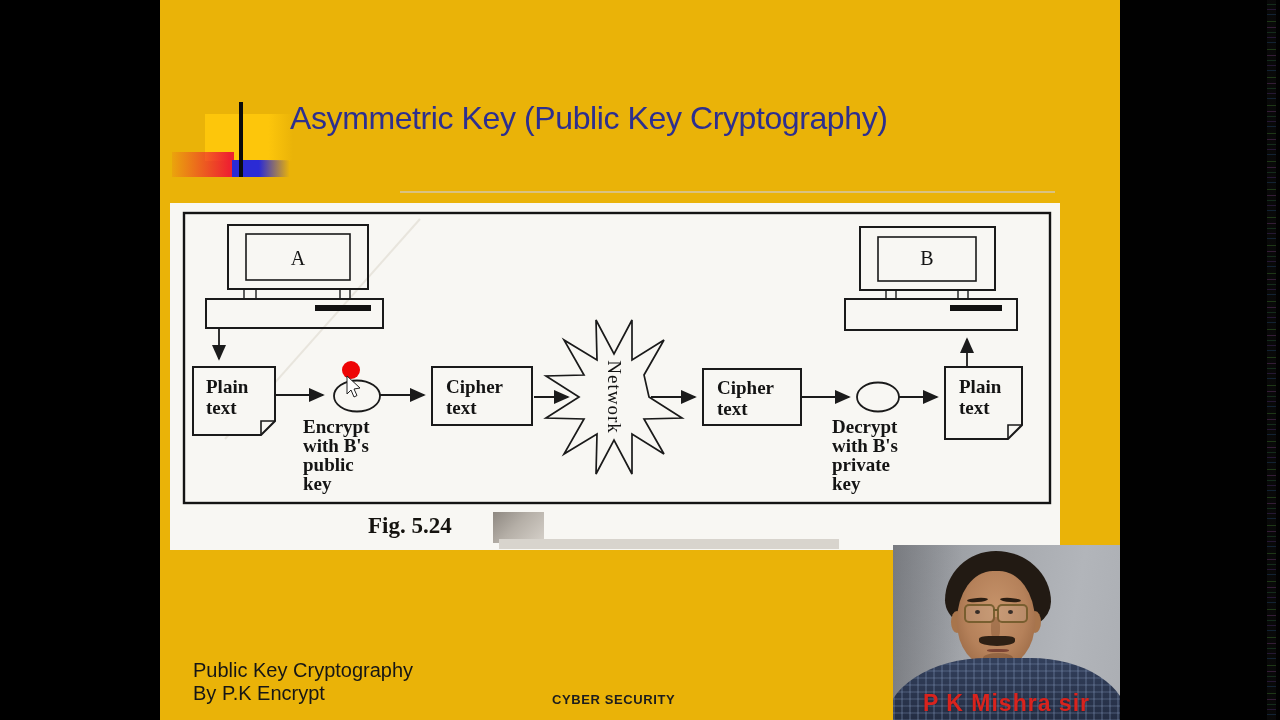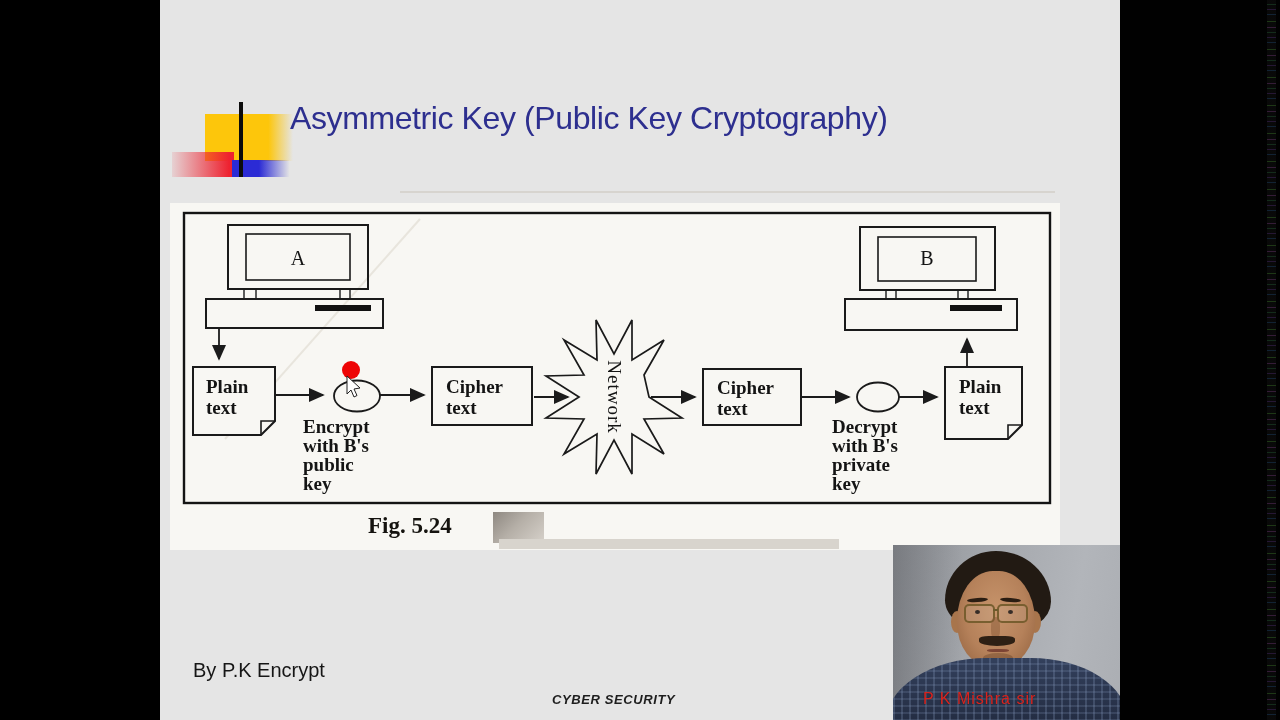--- a/index.html
+++ b/index.html
@@ -10,21 +10,21 @@
   
   #left-bar{left:0;top:0;width:160px;height:720px;background:#000;}
   #right-bar{left:1120px;top:0;width:160px;height:720px;background:#010101;}
   #edge-noise{left:1267px;top:0;width:9px;height:720px;opacity:.85;
     background:repeating-linear-gradient(180deg,
       #0a0a0a 0 4px,#17331f 4px 5px,#0a0a0a 5px 9px,#2c1b3d 9px 10px,
       #0a0a0a 10px 14px,#14283c 14px 15px,#0a0a0a 15px 21px,#23411a 21px 22px,
       #0a0a0a 22px 27px,#3d2140 27px 28px);}
 
   
-  #slide{left:160px;top:0;width:960px;height:720px;background:#e5e5e5;}
+  #slide{left:160px;top:0;width:960px;height:720px;background:#eab308;}
 
   
   #title{left:290px;top:100px;font-size:32px;letter-spacing:-.4px;color:var(--title_text,#2d2f8f);white-space:nowrap;}
   #logo-yellow{left:205px;top:114px;width:88px;height:47px;
     background:linear-gradient(to right,var(--logo_yellow,#fdc60b) 0 72%,rgba(253,198,11,0) 100%);}
   #logo-red{left:172px;top:152px;width:62px;height:25px;
     background:linear-gradient(to right,rgba(238,34,48,.10),var(--logo_red,#ee2230) 92%);}
   #logo-blue{left:232px;top:160px;width:60px;height:17px;
     background:linear-gradient(to right,var(--logo_blue,#2b2bd5) 0 45%,rgba(43,43,213,0) 96%);}
   #logo-line{left:239px;top:102px;width:4px;height:75px;background:#0c0c0c;}
@@ -72,21 +72,21 @@
             border-radius:30% 30% 55% 55%;}
   #mouth{left:94px;top:104px;width:22px;height:3px;background:#7c4434;border-radius:40%;}
   #chin-shadow{left:90px;top:108px;width:30px;height:10px;background:rgba(90,55,30,.35);border-radius:50%;}
   #neck{left:93px;top:110px;width:36px;height:24px;background:#a97a50;}
   #shirt{left:-8px;top:113px;width:243px;height:70px;
     border-radius:42% 40% 0 0 / 95% 90% 0 0;
     background:
       repeating-linear-gradient(90deg,rgba(135,155,190,.26) 0 2px,rgba(0,0,0,0) 2px 8px),
       repeating-linear-gradient(0deg,rgba(135,155,190,.20) 0 2px,rgba(0,0,0,0) 2px 7px),
       linear-gradient(180deg,#33405c,#222b40);}
-  #cam-name{left:30px;top:145px;font-size:16px;font-weight:400;letter-spacing:1px;
+  #cam-name{left:30px;top:145px;font-size:23px;font-weight:700;letter-spacing:1px;
     color:var(--name_red,#d9231d);text-shadow:0 0 2px rgba(0,0,0,.35);white-space:nowrap;}
 
   
   text{font-family:"Liberation Serif","DejaVu Serif",serif;fill:#141414;}
   .boxlabel{font-size:19px;font-weight:bold;}
   .oplabel{font-size:19px;font-weight:bold;}
   .pcletter{font-size:20px;}
   .netlabel{font-size:19px;letter-spacing:1px;}
 </style>
 </head>
@@ -190,23 +190,24 @@
         <circle cx="181" cy="167" r="9" fill="#ee0404"></circle>
         <path d="M177,173 L177,191 L181,187 L184,194 L187,192.5 L184,186 L190,185 Z" fill="#ffffff" stroke="#222" stroke-width="1"></path>
       </svg>
 
       <div class="abs cap" id="caption-fig">Fig. 5.24</div>
       <div class="abs" id="caption-smudge"></div>
       <div class="abs" id="caption-strip"></div>
     </div>
 
     <div class="abs" id="footer-block" style="left:33px;">
+      <div>Public Key Cryptography</div>
       <div>By P.K Encrypt</div>
     </div>
-    <div class="abs" id="watermark" style="left:392px;font-style:italic;">CYBER SECURITY</div>
+    <div class="abs" id="watermark" style="left:392px;">CYBER SECURITY</div>
   </div>
 
   <div class="abs" id="right-bar"></div>
   <div class="abs" id="edge-noise"></div>
 
   <div class="abs" id="webcam">
     <div class="abs" id="wall-shade"></div>
     <div class="abs" id="hair"></div>
     <div class="abs" id="ear-left"></div>
     <div class="abs" id="ear-right"></div>

